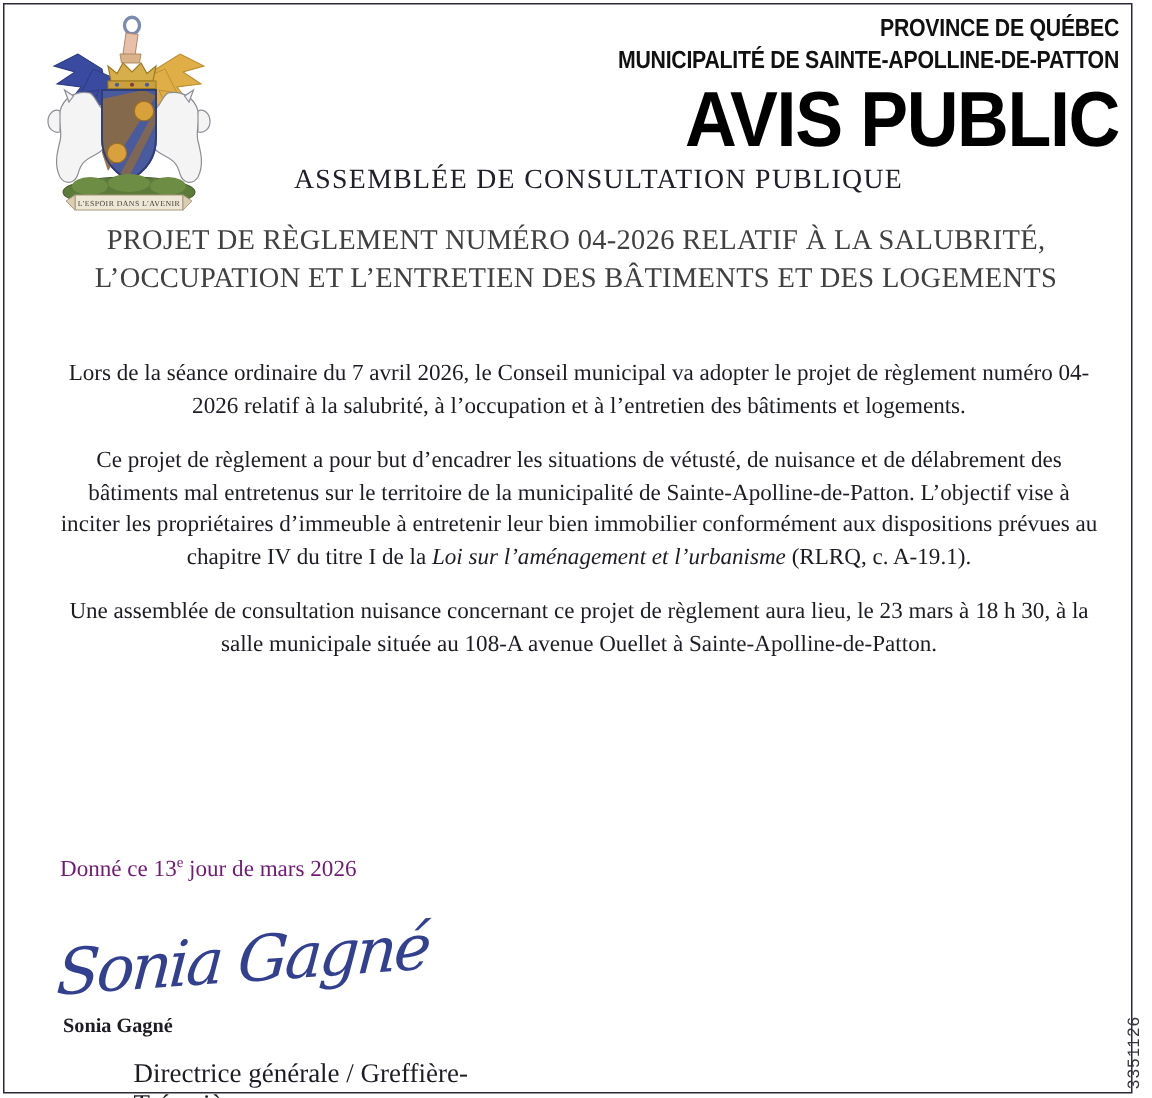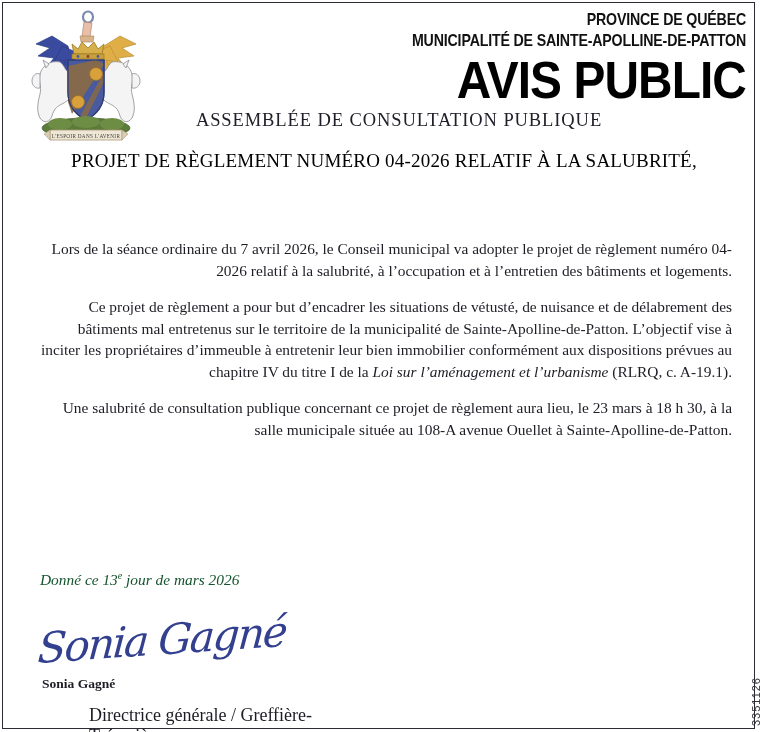--- a/index.html
+++ b/index.html
@@ -94,48 +94,47 @@
 
   #reg-title {
     position: absolute;
     left: 30px;
     right: 30px;
     top: 148px;
     text-align: center;
     font-size: 19px;
     line-height: 25px;
     letter-spacing: 0.2px;
-    color: #000000;
+    color: #404040;
   }
   #reg-title div { white-space: nowrap; }
 
   
   #body-text {
     position: absolute;
     left: 40px;
     top: 238px;
     width: 692px;
   }
   .para {
     font-size: 15.4px;
     line-height: 21.5px;
-    text-align: right;
+    text-align: center;
     margin: 0 0 15px 0;
     color: #1c1c24;
   }
   .para b { font-weight: normal; }
   .para i { font-style: italic; }
 
   #given {
     position: absolute;
     left: 40px;
     top: 570px;
     font-size: 15.4px;
-    color: #14532d;
-    font-style: italic;
+    color: #701a75;
   }
   #given sup { font-size: 10px; vertical-align: super; }
 
   
   #sig-block {
     position: absolute;
     left: 40px;
     top: 630px;
     width: 320px;
     height: 95px;
@@ -256,30 +255,31 @@
     <div id="assemblee">ASSEMBLÉE DE CONSULTATION PUBLIQUE</div>
 
     <div id="head-right">
       <div class="head-line">PROVINCE DE QUÉBEC</div>
       <div class="head-line">MUNICIPALITÉ DE SAINTE-APOLLINE-DE-PATTON</div>
       <div id="avis-public">AVIS PUBLIC</div>
     </div>
 
     <div id="reg-title">
       <div>PROJET DE RÈGLEMENT NUMÉRO 04-2026 RELATIF À LA SALUBRITÉ,</div>
+      <div>L’OCCUPATION ET L’ENTRETIEN DES BÂTIMENTS ET DES LOGEMENTS</div>
     </div>
   </div>
 
   <div id="body-text">
 
     <p class="para">Lors de la séance ordinaire du 7 avril 2026, le Conseil municipal va adopter le projet de règlement numéro 04-2026 relatif à la salubrité, à l’occupation et à l’entretien des bâtiments et logements.</p>
 
     <p class="para"><span>Ce projet de règlement a pour but d’encadrer les situations de vétusté, de nuisance et de délabrement des bâtiments mal entretenus sur le territoire de la municipalité de Sainte-Apolline-de-Patton. L’objectif vise à inciter les propriétaires d’immeuble à entretenir leur bien immobilier conformément aux dispositions prévues au chapitre IV du titre I de la </span><i>Loi sur l’aménagement et l’urbanisme</i><span> (RLRQ, c. A-19.1).</span></p>
 
-    <p class="para"><span>Une salubrité de consultation publique concernant ce projet de règlement aura lieu, </span><b>le 23 mars à 18 h 30,</b><span> à la salle municipale située au 108-A avenue Ouellet à Sainte-Apolline-de-Patton.</span></p>
+    <p class="para"><span>Une assemblée de consultation nuisance concernant ce projet de règlement aura lieu, </span><b>le 23 mars à 18 h 30,</b><span> à la salle municipale située au 108-A avenue Ouellet à Sainte-Apolline-de-Patton.</span></p>
 
 
   </div>
 
   <div id="given"><span>Donné ce 13</span><sup>e</sup><span> jour de mars 2026</span></div>
 
   <div id="sig-block">
     <div id="sig-script">Sonia Gagné</div>
     <div id="sig-name">Sonia Gagné</div>
     <div id="sig-role">Directrice générale / Greffière-Trésorière</div>

